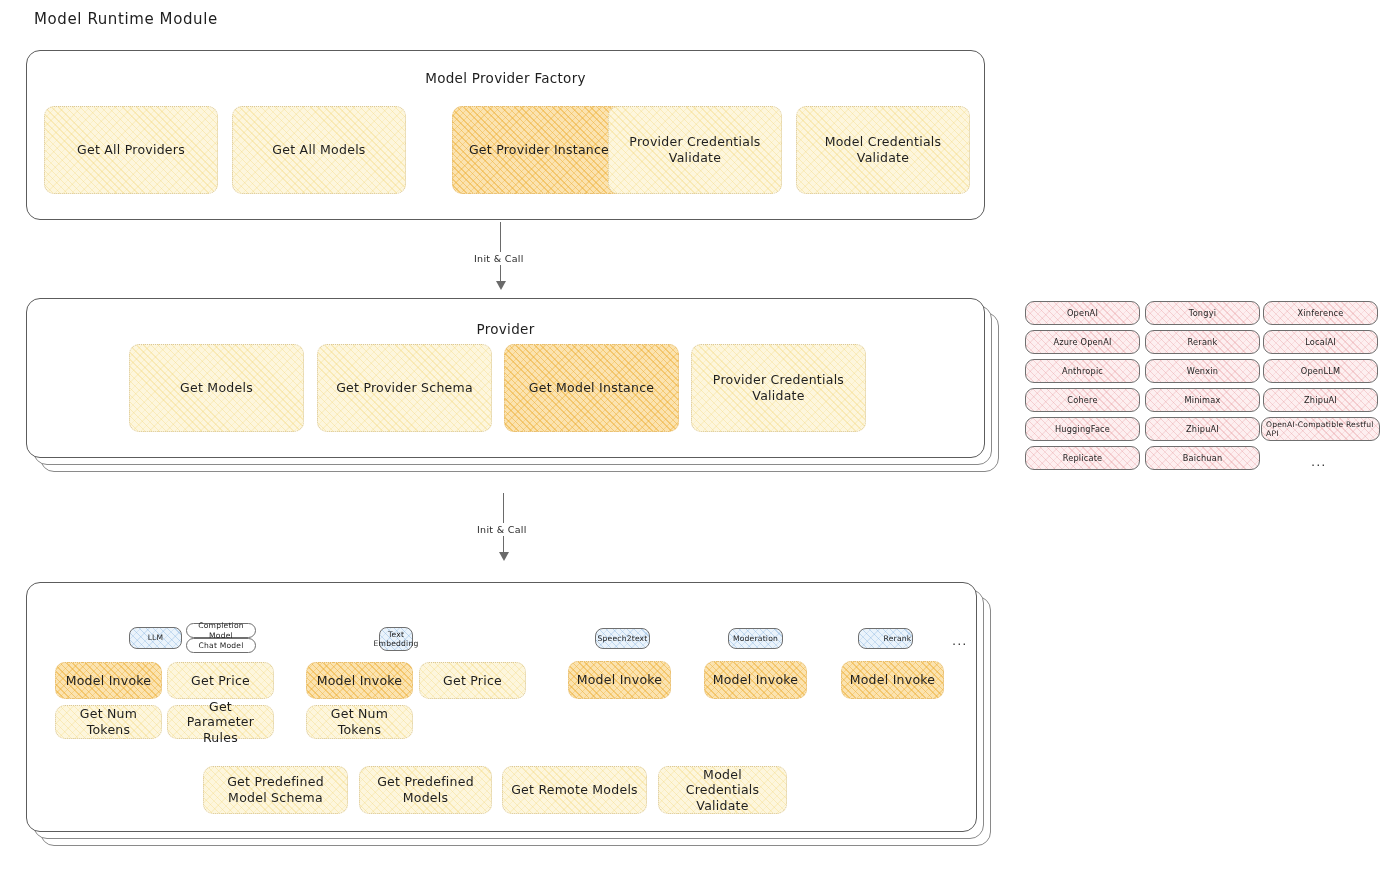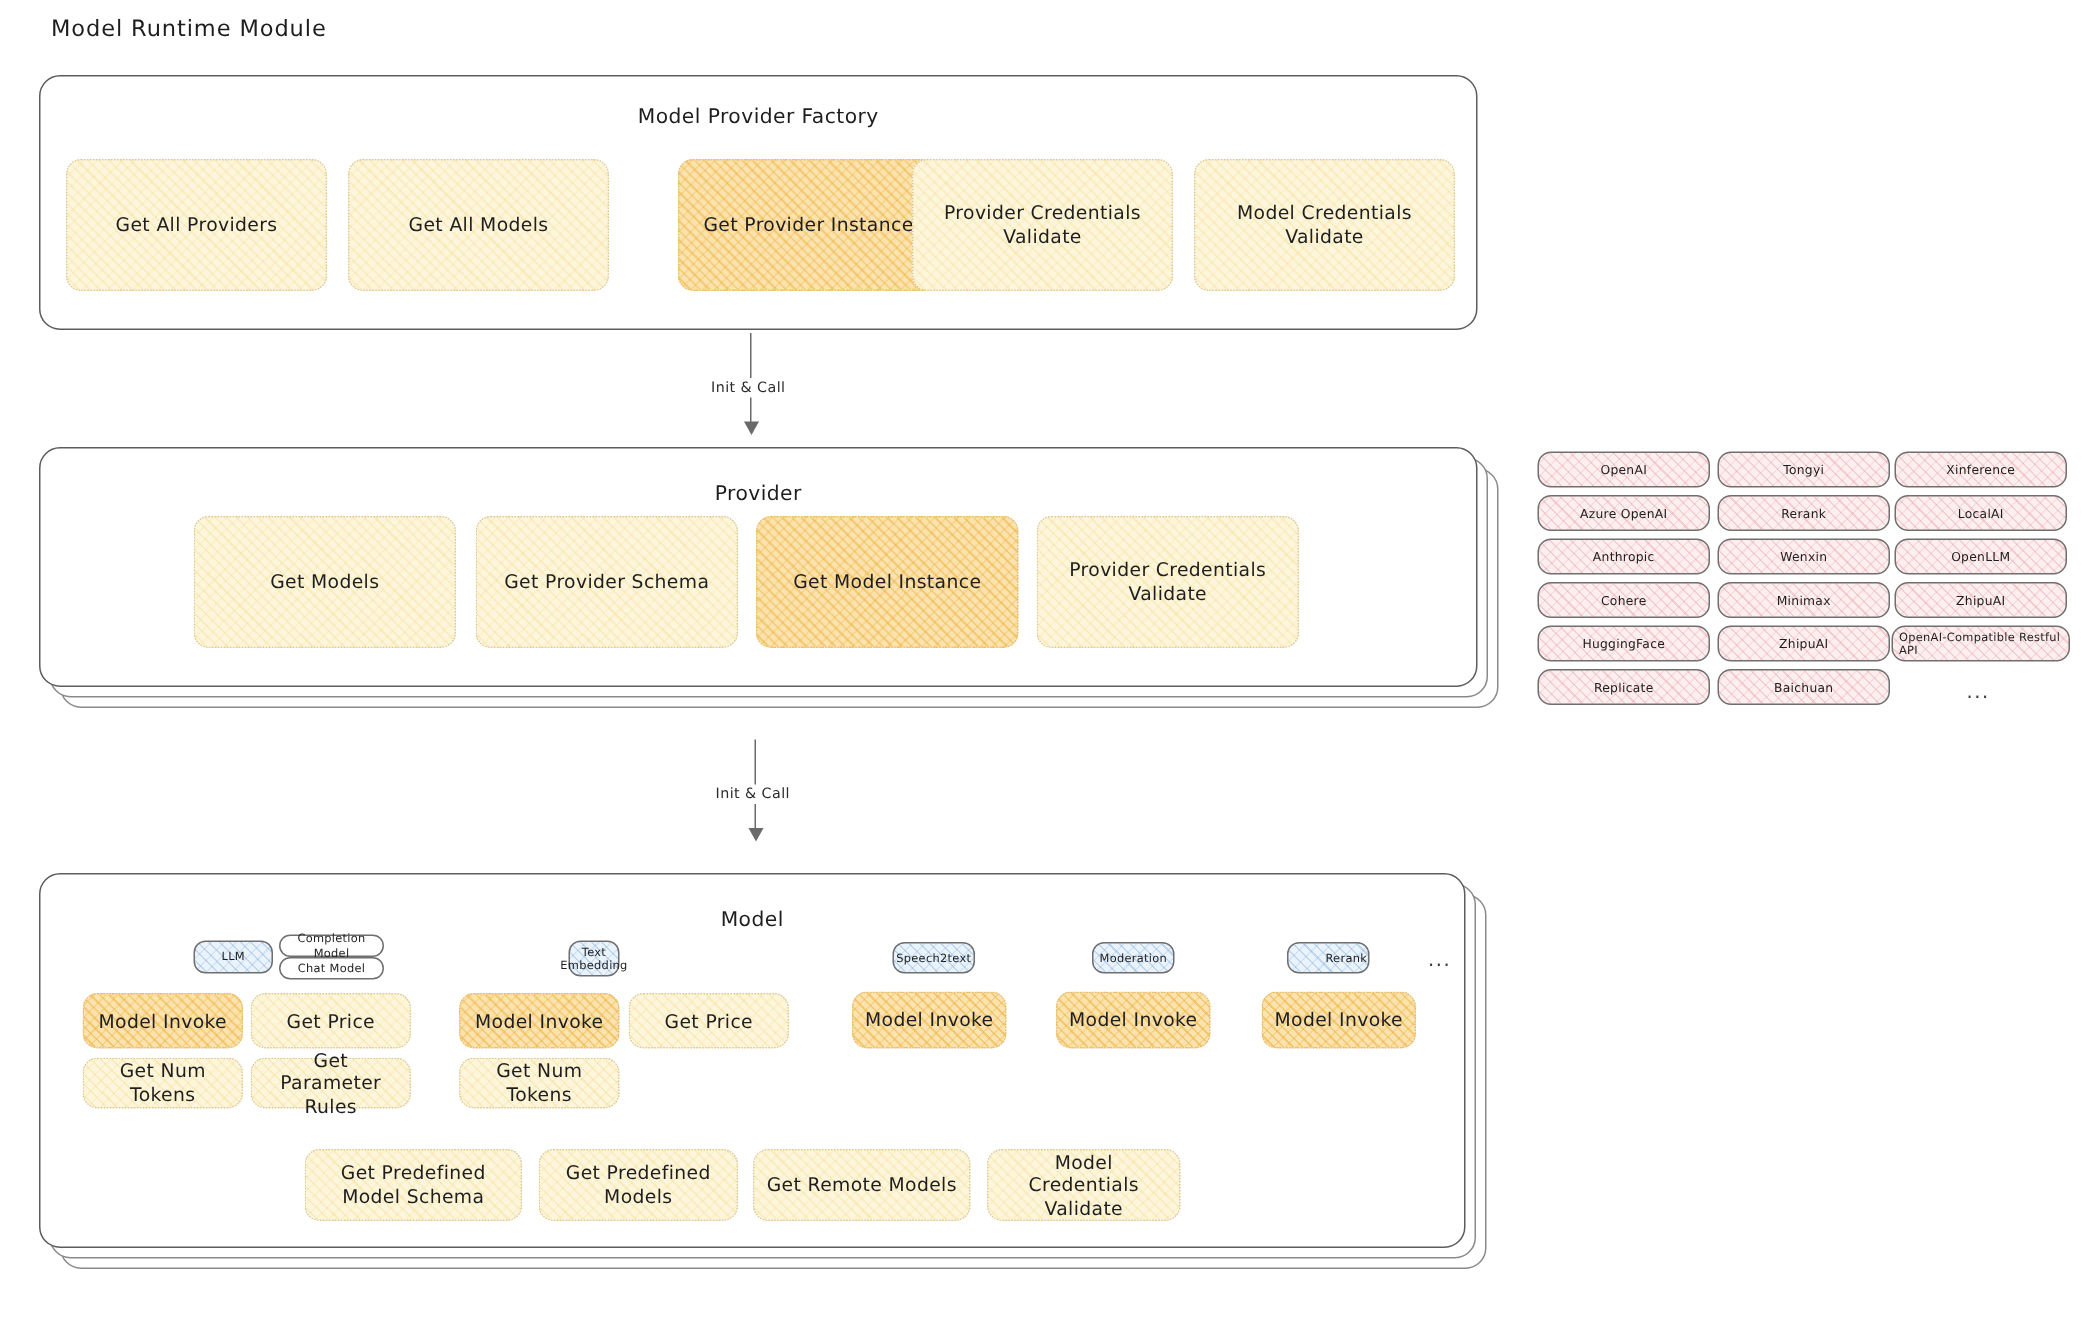--- a/index.html
+++ b/index.html
@@ -224,21 +224,20 @@
     </div>
   <div class="ellipsis" style="left:1311px;top:455px;">...</div>
 
   <div class="arrow-line" style="left:503px;top:493px;height:62px;"></div>
   <div class="arrow-head" style="left:499px;top:552px;"></div>
   <div class="arrow-label" style="left:473px;top:523px;">Init &amp; Call</div>
 
   <div class="card-ghost" style="left:40px;top:596px;width:951px;height:250px;"></div>
   <div class="card-ghost" style="left:33px;top:589px;width:951px;height:250px;"></div>
   <div class="card" style="left:26px;top:582px;width:951px;height:250px;"></div>
-  <div class="card-title" style="left:26px;width:951px;top:605px;">Model</div>
 
   <div class="badge fill-blue" style="left:129px;top:627px;width:53px;height:22px;">
     <span>LLM</span>
     </div>
   <div class="badge badge-plain" style="left:186px;top:623px;width:70px;height:15px;">
     <span>Completion Model</span>
     </div>
   <div class="badge badge-plain" style="left:186px;top:638px;width:70px;height:15px;">
     <span>Chat Model</span>
     </div>

